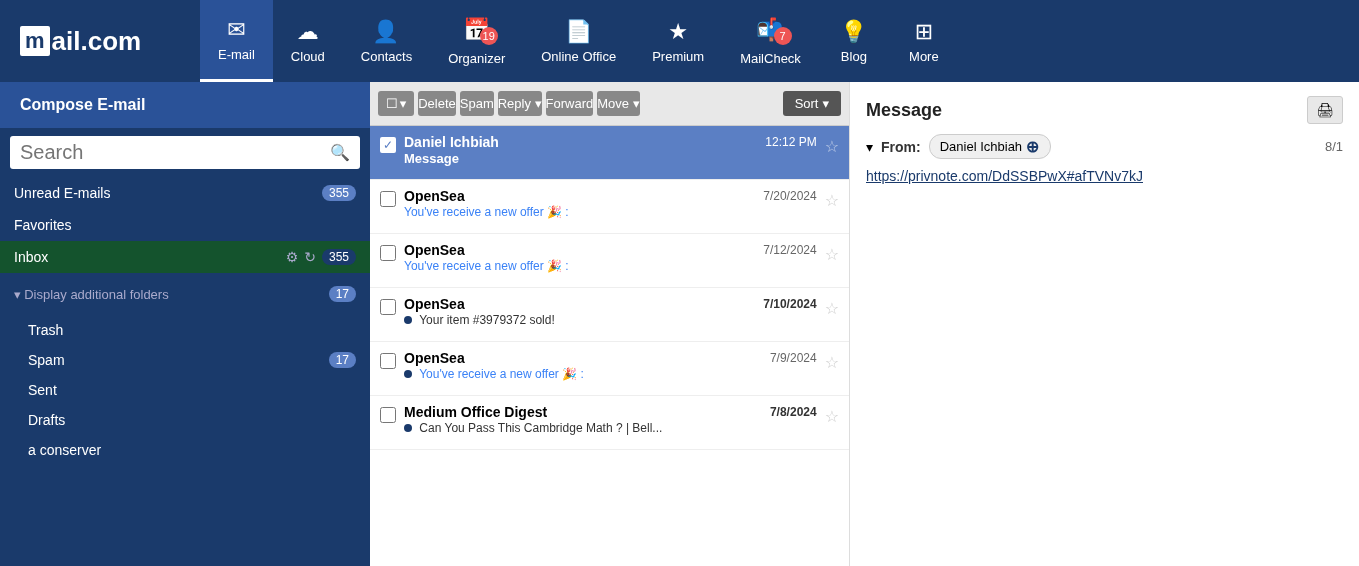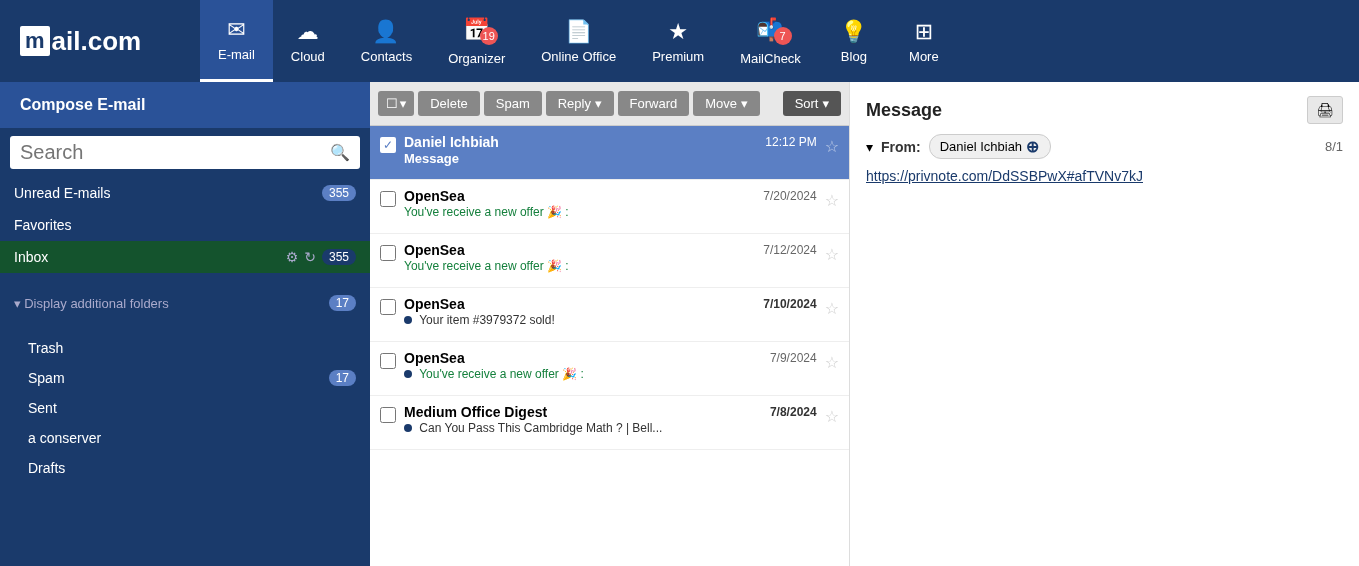--- a/index.html
+++ b/index.html
@@ -140,21 +140,21 @@
       padding: 1px 7px;
       font-size: 12px;
       min-width: 28px;
       text-align: center;
     }
     .sidebar-item.active .sidebar-badge { background: #1a3a6b; }
     .sidebar-icons { display: flex; gap: 6px; align-items: center; }
     .sidebar-icon { font-size: 14px; color: #aac; cursor: pointer; }
 
     .folder-section {
-      padding: 22px 14px;
+      padding: 13px 14px;
       font-size: 13px;
       color: #aac;
       display: flex;
       align-items: center;
       justify-content: space-between;
       cursor: pointer;
     }
     .folder-badge {
       background: #5b7fc4;
       color: white;
@@ -195,21 +195,21 @@
       padding: 0 8px;
       background: #e8e8e8;
       height: 44px;
       gap: 4px;
       border-bottom: 1px solid #ccc;
     }
     .toolbar-btn {
       background: #888;
       color: white;
       border: none;
-      padding: 5px 12px;
+      padding: 5px 0;
       border-radius: 3px;
       font-size: 13px;
       cursor: pointer;
       display: flex;
       align-items: center;
       gap: 4px;
     }
     .toolbar-btn-check {
       background: #888;
       color: white;
@@ -271,21 +271,21 @@
       flex-shrink: 0;
       margin-top: 3px;
     }
     .email-body { flex: 1; min-width: 0; }
     .email-header { display: flex; justify-content: space-between; align-items: center; }
     .email-from { font-weight: bold; font-size: 14px; }
     .email-row.selected .email-from { color: white; }
     .email-date { font-size: 12px; color: #666; }
     .email-subject { font-size: 13px; font-weight: bold; margin-top: 1px; }
     .email-row.selected .email-subject { color: white; }
-    .email-preview { font-size: 12px; color: #15803d; margin-top: 1px; white-space: nowrap; overflow: hidden; text-overflow: ellipsis; }
+    .email-preview { font-size: 12px; color: #3b82f6; margin-top: 1px; white-space: nowrap; overflow: hidden; text-overflow: ellipsis; }
     .email-star { font-size: 16px; color: #ccc; cursor: pointer; margin-top: 3px; flex-shrink: 0; }
     .email-row.selected .email-star { color: #fff9; }
     .unread-dot { width: 8px; height: 8px; background: #1a3a6b; border-radius: 50%; display: inline-block; margin-right: 4px; flex-shrink: 0; }
 
     
     .message-panel {
       flex: 1;
       background: white;
       display: flex;
       flex-direction: column;
@@ -447,25 +447,25 @@
       <div class="sub-folder">
         <span>Spam</span>
         <span class="sub-folder-badge">17</span>
       </div>
 
       <div class="sub-folder">
         <span>Sent</span>
       </div>
 
       <div class="sub-folder">
+        <span>Drafts</span>
+      </div>
+
+      <div class="sub-folder">
         <span>a conserver</span>
-      </div>
-
-      <div class="sub-folder">
-        <span>Drafts</span>
       </div>
     </div>
   </div>
 
   <div class="email-list-container">
 
     <div class="email-toolbar">
       <button class="toolbar-btn-check">
         <span>☐</span>
         <span>▾</span>

